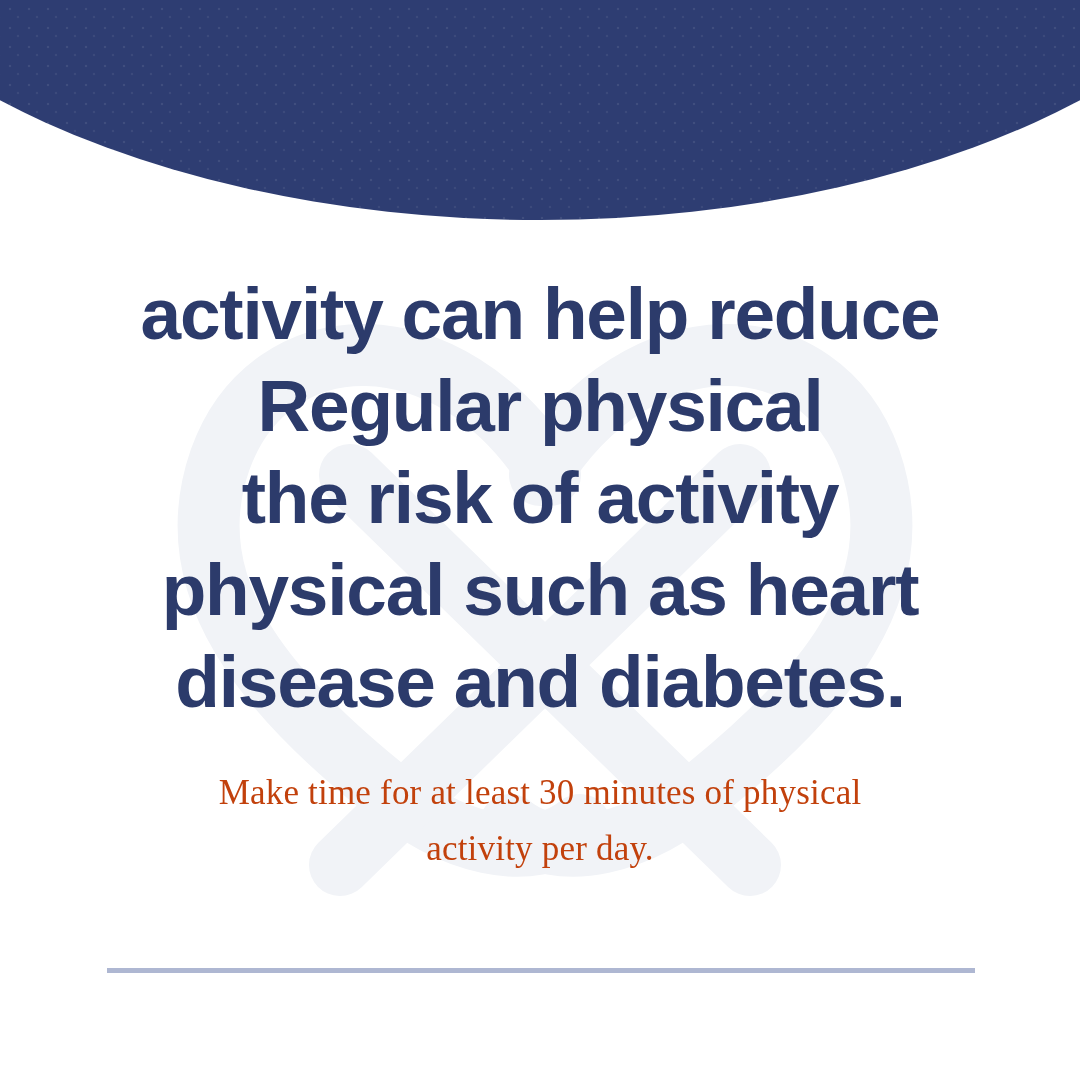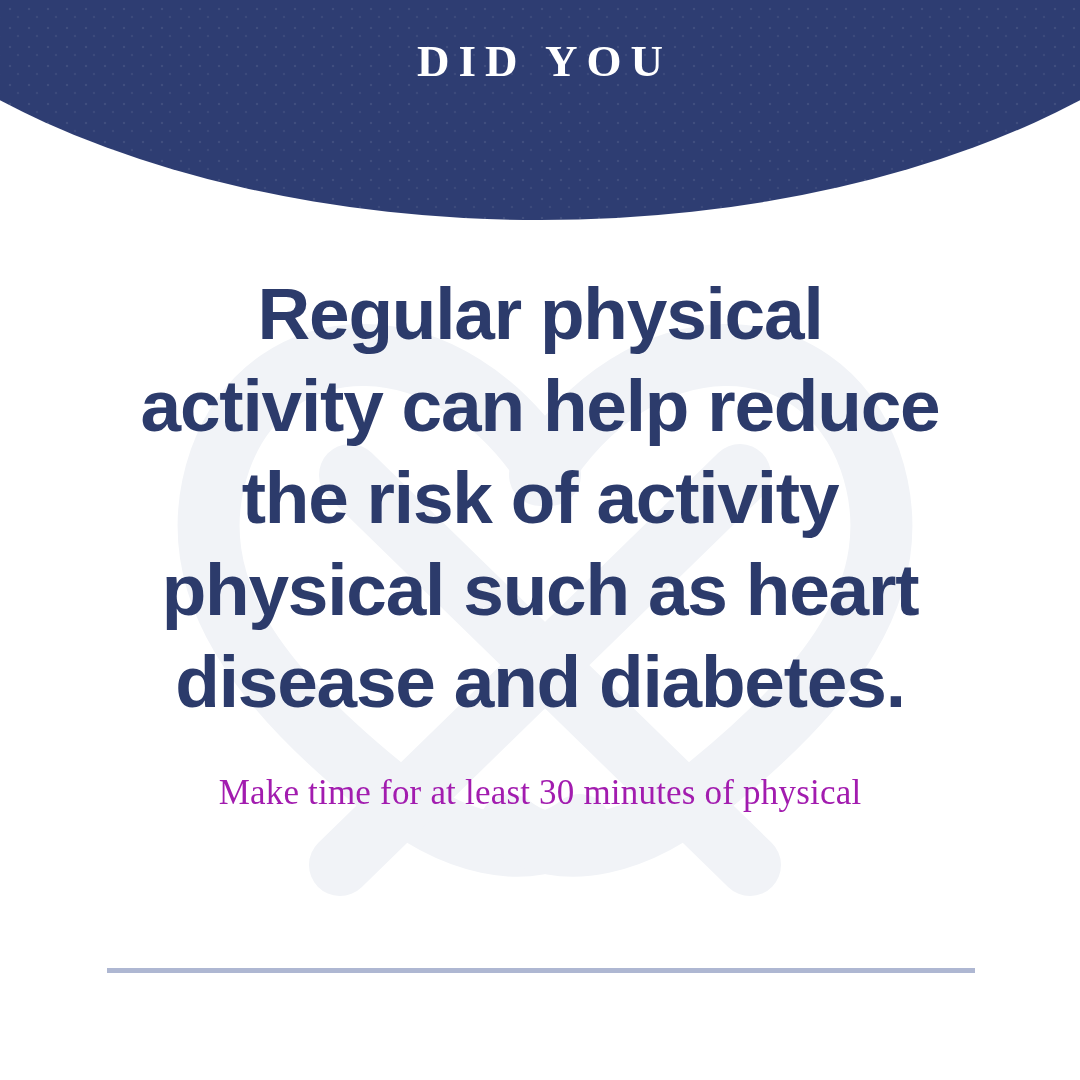--- a/index.html
+++ b/index.html
@@ -101,21 +101,21 @@
     left: 140px;
     top: 765px;
     width: 800px;
     z-index: 3;
     text-align: center;
     font-family: "Liberation Serif", "DejaVu Serif", serif;
     font-weight: 400;
     font-size: 35px;
     line-height: 56px;
     letter-spacing: 0.2px;
-    color: #a21caf;
+    color: #c2410c;
   }
   .subtitle .sline {
     display: block;
   }
 
   
   .divider {
     position: absolute;
     left: 107px;
     top: 968px;
@@ -147,30 +147,30 @@
         <path d="M 200 250 L 600 640"></path>
 
         <path d="M 590 250 L 190 640"></path>
       </g>
     </svg>
   </div>
 
   <div class="header-arc"></div>
 
   <div class="header-text">
-    <span class="hl">DID YOU</span>
   </div>
 
   <div class="headline">
+    <span class="hline">activity can help reduce</span>
     <span class="hline">Regular physical</span>
-    <span class="hline">activity can help reduce</span>
     <span class="hline">the risk of activity</span>
     <span class="hline">physical such as heart</span>
     <span class="hline">disease and diabetes.</span>
   </div>
 
   <div class="subtitle">
     <span class="sline">Make time for at least 30 minutes of physical</span>
+    <span class="sline">activity per day.</span>
   </div>
 
   <div class="divider"></div>
 
 </div>
 
 </body></html>

